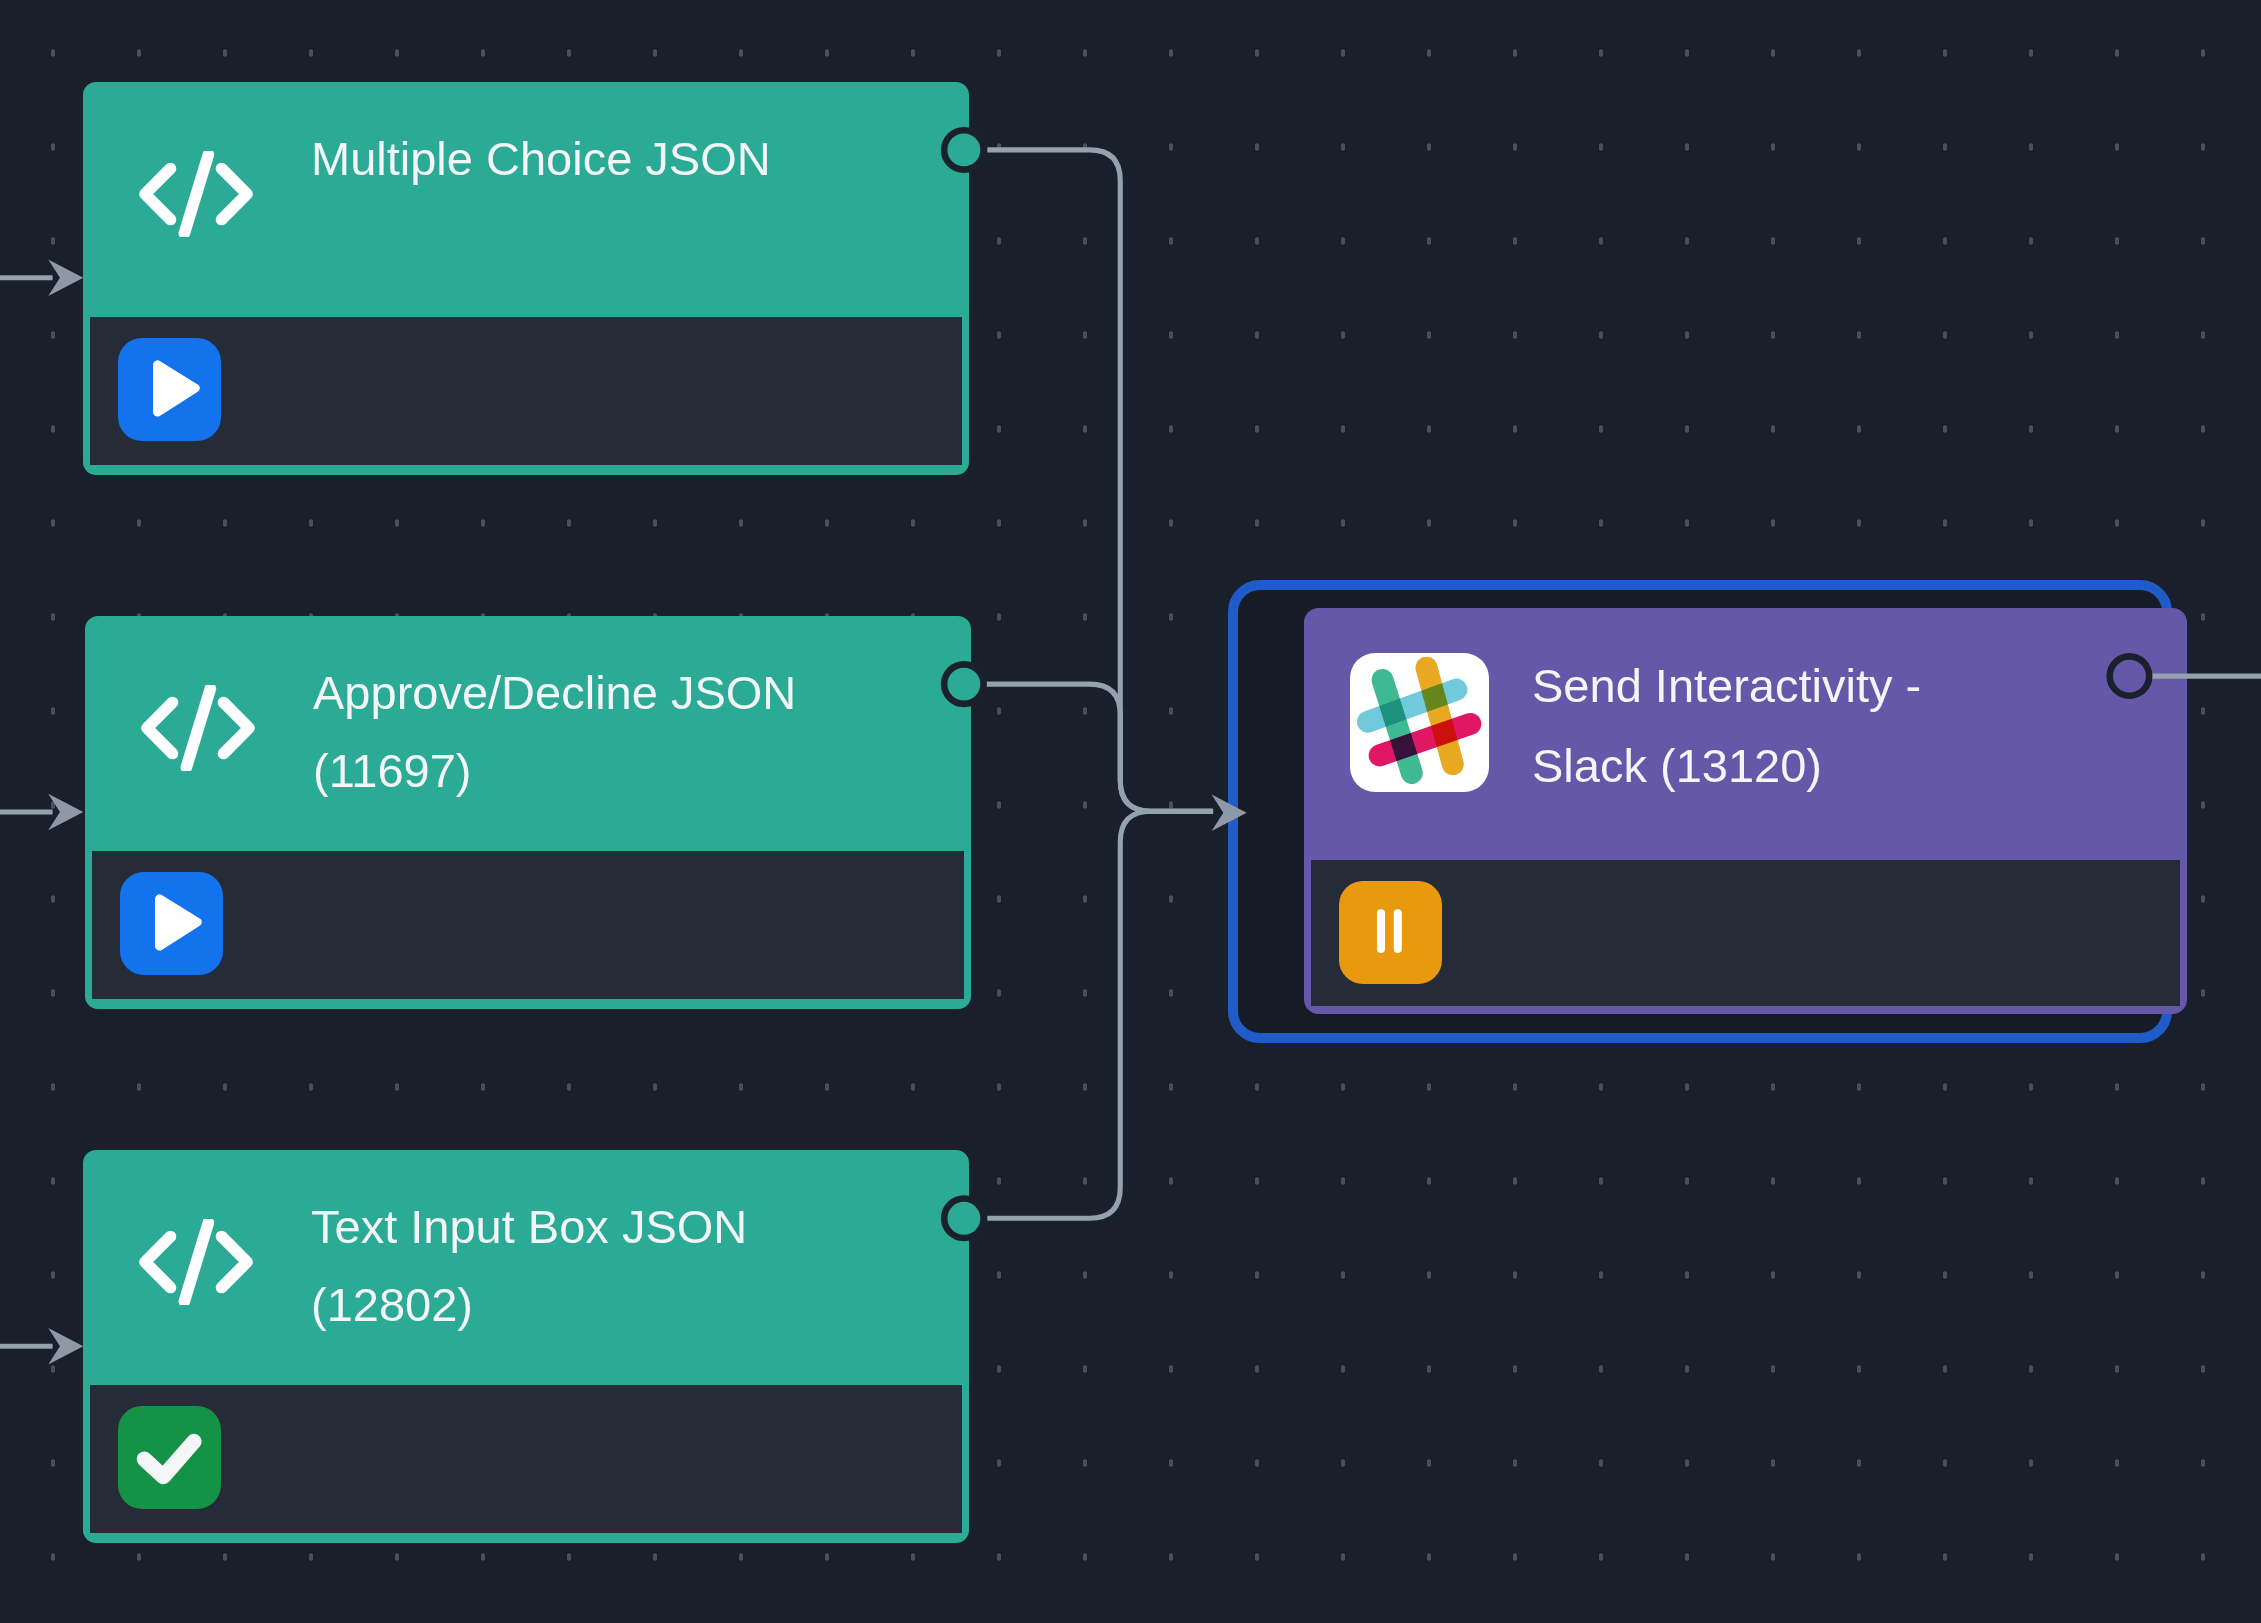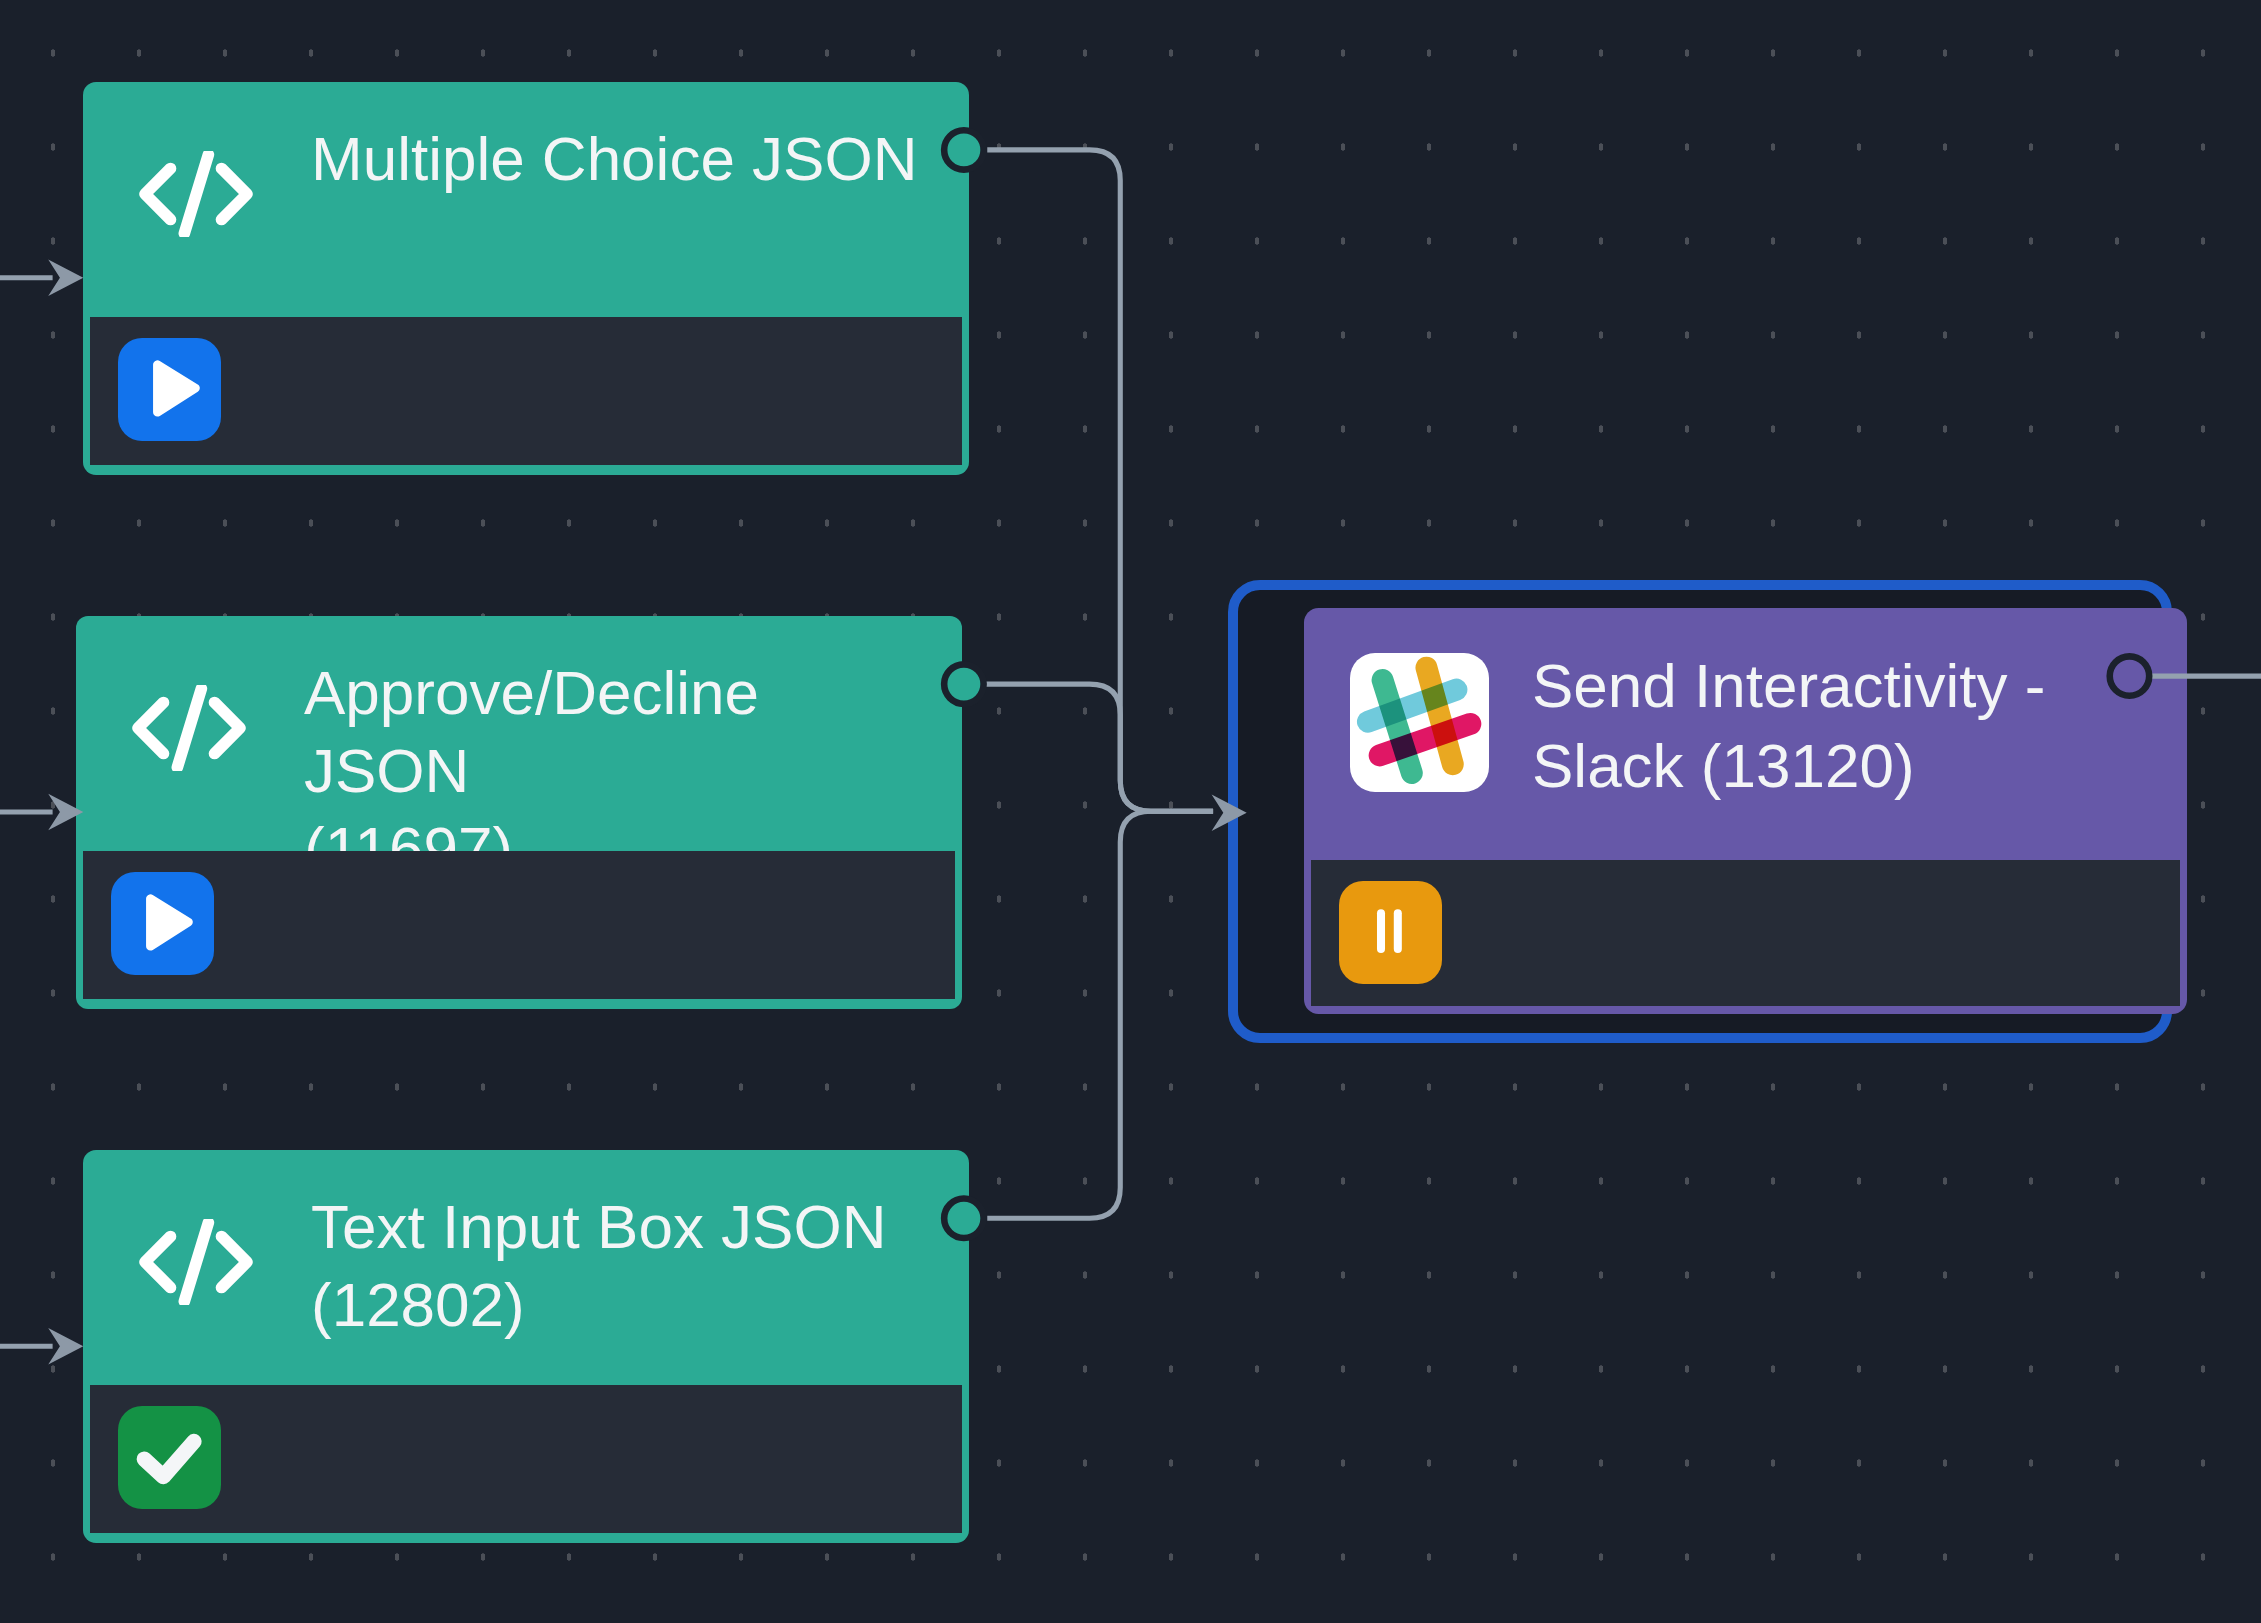--- a/index.html
+++ b/index.html
@@ -16,21 +16,21 @@
   }
   
   .node{position:absolute;border-radius:13px;z-index:3;}
   .node.teal{width:886px;height:393px;background:#2bab95;}
   .node.slack{width:883px;height:406px;background:#6658a8;border-radius:14.6px;}
   .node .body{position:absolute;background:#262c37;}
   .node.teal .body{left:7.3px;right:7.3px;top:235px;bottom:10.2px;}
   .node.slack .body{left:6.6px;right:6.6px;top:252px;bottom:8px;}
   .title{
     position:absolute;left:228px;top:38px;right:22px;
-    font-size:62px;line-height:78px;color:#f3f5f6;font-weight:400;
+    font-size:47px;line-height:78px;color:#f3f5f6;font-weight:400;
     letter-spacing:0px;
   }
   .node.slack .title{line-height:80px;}
   .hicon{position:absolute;}
   .code-icon{left:51px;top:69px;width:124px;height:86px;}
   .slack-icon-box{
     left:46px;top:45px;width:139px;height:139px;background:#ffffff;border-radius:25px;
     display:flex;align-items:center;justify-content:center;
   }
   .blend{mix-blend-mode:multiply;}
@@ -73,21 +73,21 @@
       <button class="status-btn play">
         <span>
           <svg width="103" height="103" viewBox="0 0 141 141">
             <path d="M 54 38 L 54 103 L 106 70 Z" fill="#ffffff" stroke="#ffffff" stroke-width="12" stroke-linejoin="round"></path>
           </svg>
         </span>
       </button>
     </div>
   </div>
 
-  <div class="node teal" style="left:76px;top:616px;border-radius:12px;">
+  <div class="node teal" style="left:85px;top:616px;">
     <span class="hicon code-icon">
       <svg width="124" height="86" viewBox="0 0 170 118" fill="none" stroke="#ffffff" stroke-width="16" stroke-linecap="round" stroke-linejoin="round">
         <path d="M 50 24 L 15 59 L 50 94"></path>
         <path d="M 102 5 L 69 113"></path>
         <path d="M 120 24 L 155 59 L 120 94"></path>
       </svg>
     </span>
     <div class="title">
       <div>Approve/Decline JSON</div>
       <div>(11697)</div>

